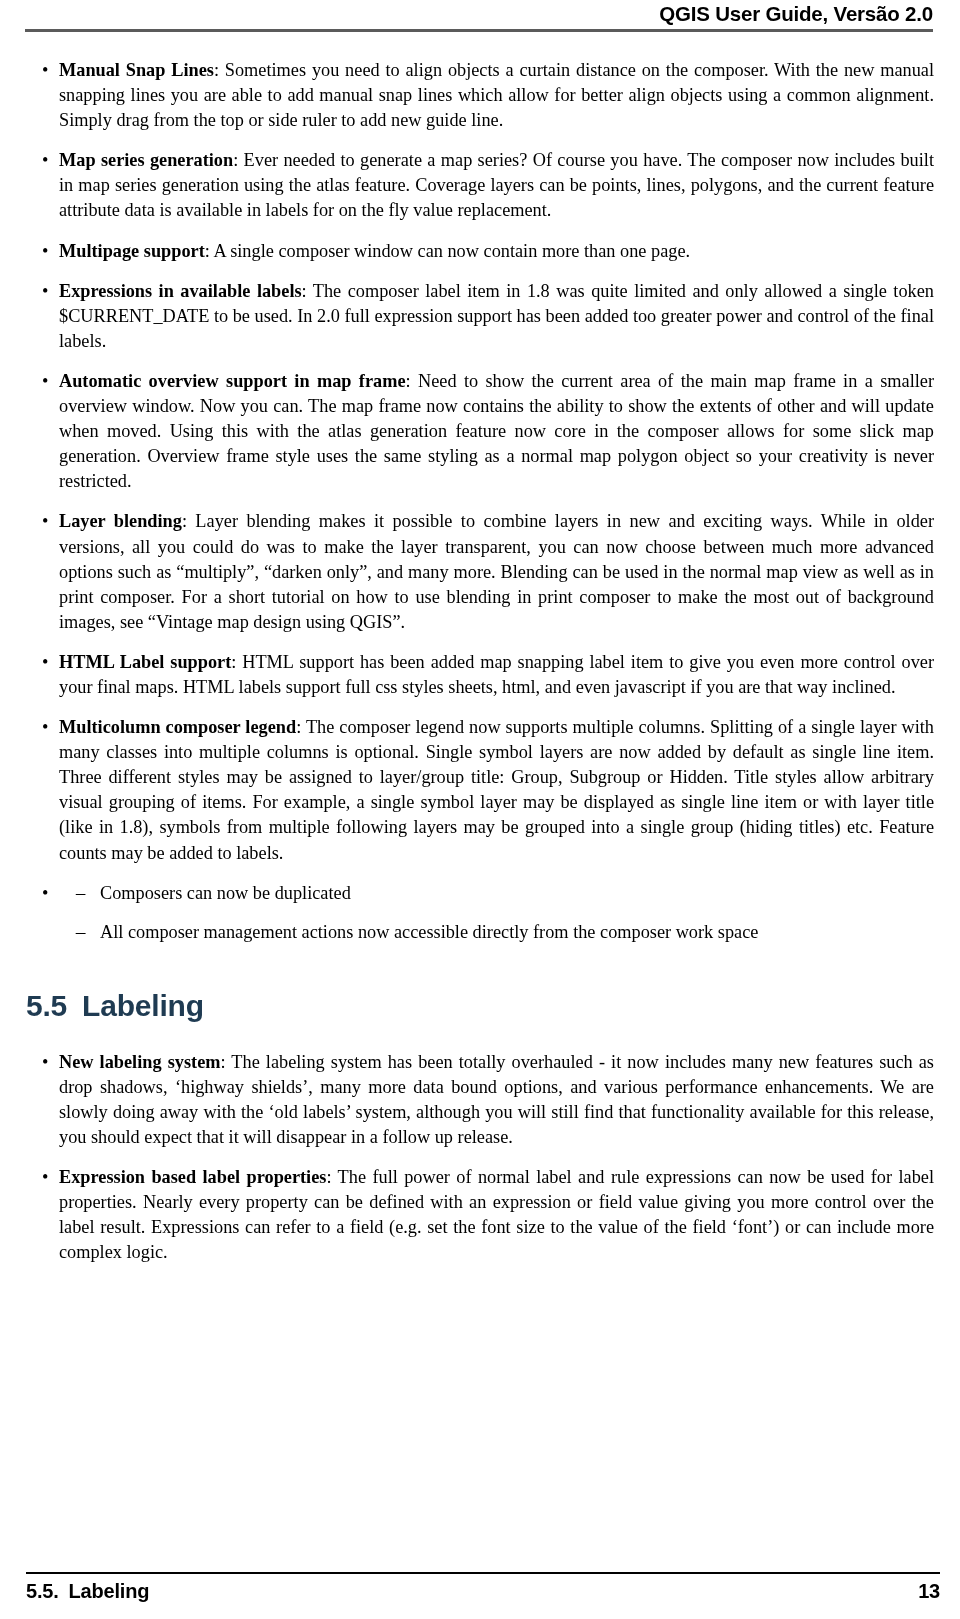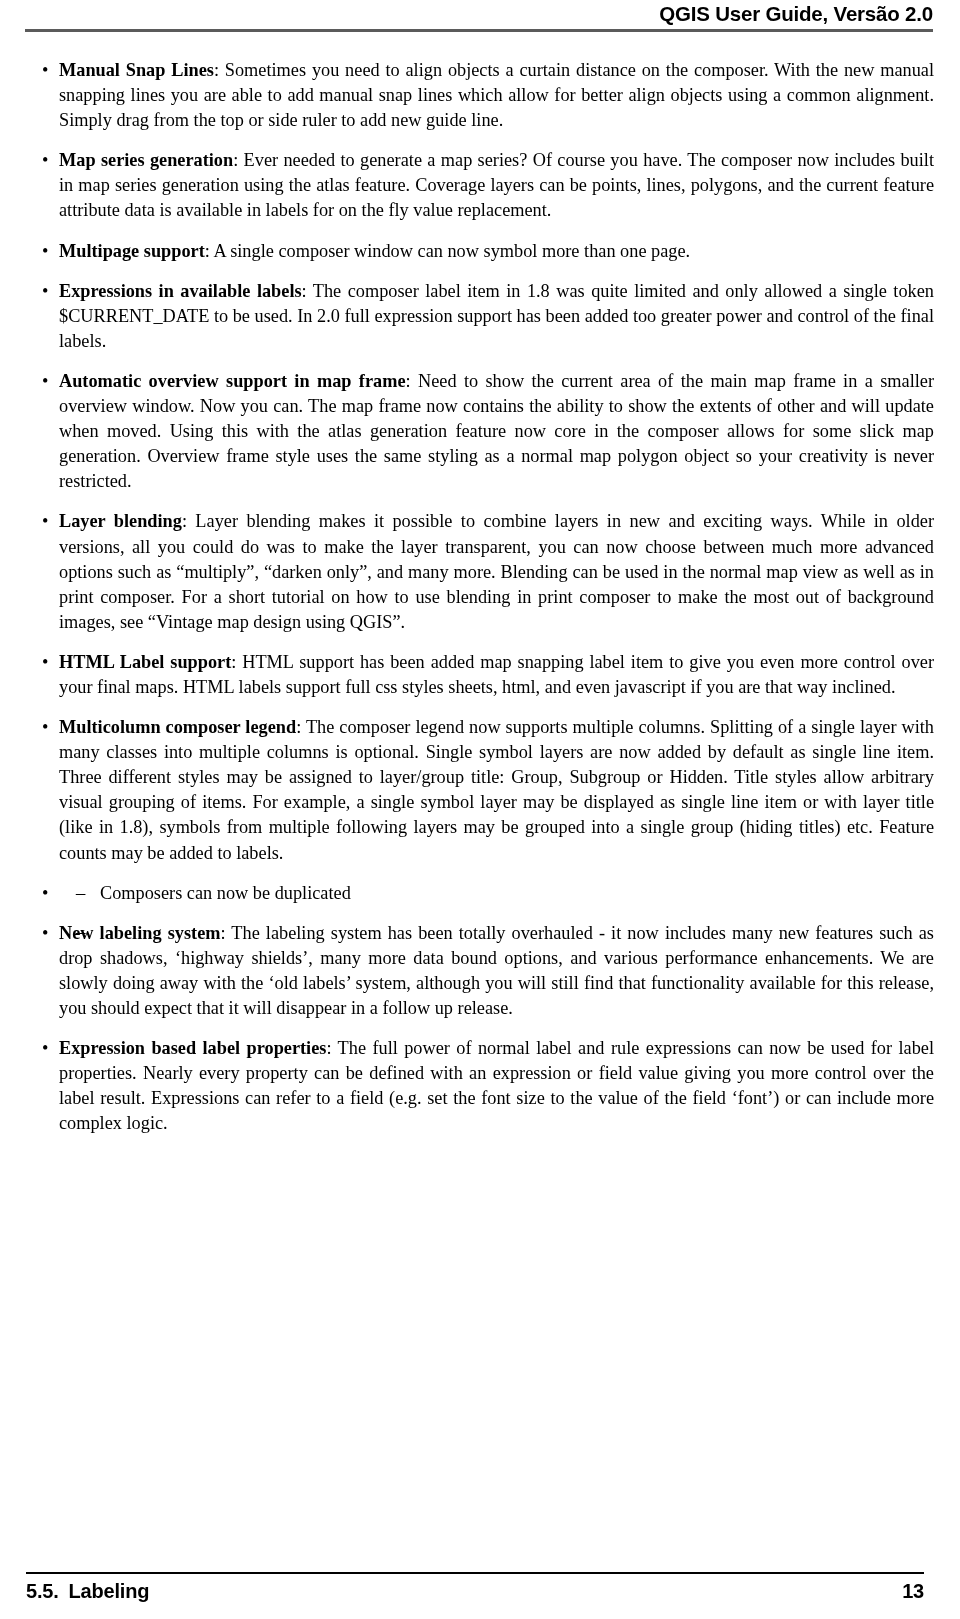--- a/index.html
+++ b/index.html
@@ -124,21 +124,21 @@
   }
   .section-heading .sec-num {
     margin-right: 15px;
   }
 
   
   .page-footer {
     position: absolute;
     bottom: 16px;
     left: 26px;
-    right: 36px;
+    right: 20px;
   }
   .page-footer .footer-rule {
     height: 2.5px;
     background: #000000;
     margin-bottom: 6px;
   }
   .page-footer .footer-row {
     display: flex;
     justify-content: space-between;
     align-items: baseline;
@@ -170,21 +170,21 @@
         <span class="bullet-body"><span class="term">Manual Snap Lines</span><span>: Sometimes you need to align objects a curtain distance on the composer. With the new manual snapping lines you are able to add manual snap lines which allow for better align objects using a common alignment. Simply drag from the top or side ruler to add new guide line.</span></span>
       </li>
 
       <li class="bullet">
         <span class="bullet-dot">•</span>
         <span class="bullet-body"><span class="term">Map series generation</span><span>: Ever needed to generate a map series? Of course you have. The composer now includes built in map series generation using the atlas feature. Coverage layers can be points, lines, polygons, and the current feature attribute data is available in labels for on the fly value replacement.</span></span>
       </li>
 
       <li class="bullet">
         <span class="bullet-dot">•</span>
-        <span class="bullet-body"><span class="term">Multipage support</span><span>: A single composer window can now symbol more than one page.</span></span>
+        <span class="bullet-body"><span class="term">Multipage support</span><span>: A single composer window can now contain more than one page.</span></span>
       </li>
 
       <li class="bullet">
         <span class="bullet-dot">•</span>
         <span class="bullet-body"><span class="term">Expressions in available labels</span><span>: The composer label item in 1.8 was quite limited and only allowed a single token $CURRENT_DATE to be used. In 2.0 full expression support has been added too greater power and control of the final labels.</span></span>
       </li>
 
       <li class="bullet">
         <span class="bullet-dot">•</span>
         <span class="bullet-body"><span class="term">Automatic overview support in map frame</span><span>: Need to show the current area of the main map frame in a smaller overview window. Now you can. The map frame now contains the ability to show the extents of other and will update when moved. Using this with the atlas generation feature now core in the composer allows for some slick map generation. Overview frame style uses the same styling as a normal map polygon object so your creativity is never restricted.</span></span>
@@ -217,26 +217,31 @@
             <span>Composers can now be duplicated</span>
           </li>
           <li class="sub-bullet">
             <span class="sub-dash">–</span>
           </li>
           <li class="sub-bullet">
             <span class="sub-dash">–</span>
           </li>
           <li class="sub-bullet">
             <span class="sub-dash">–</span>
+            <span>All composer management actions now accessible directly from the composer work space</span>
           </li>
         </ul>
       </li>
 
     </ul>
 
+    <h2 class="section-heading">
+      <span class="sec-num">5.5</span>
+      <span>Labeling</span>
+    </h2>
 
     <ul class="bullets">
       <li class="bullet">
         <span class="bullet-dot">•</span>
         <span class="bullet-body"><span class="term">New labeling system</span><span>: The labeling system has been totally overhauled - it now includes many new features such as drop shadows, ‘highway shields’, many more data bound options, and various performance enhancements. We are slowly doing away with the ‘old labels’ system, although you will still find that functionality available for this release, you should expect that it will disappear in a follow up release.</span></span>
       </li>
       <li class="bullet">
         <span class="bullet-dot">•</span>
         <span class="bullet-body"><span class="term">Expression based label properties</span><span>: The full power of normal label and rule expressions can now be used for label properties. Nearly every property can be defined with an expression or field value giving you more control over the label result. Expressions can refer to a field (e.g. set the font size to the value of the field ‘font’) or can include more complex logic.</span></span>
       </li>

